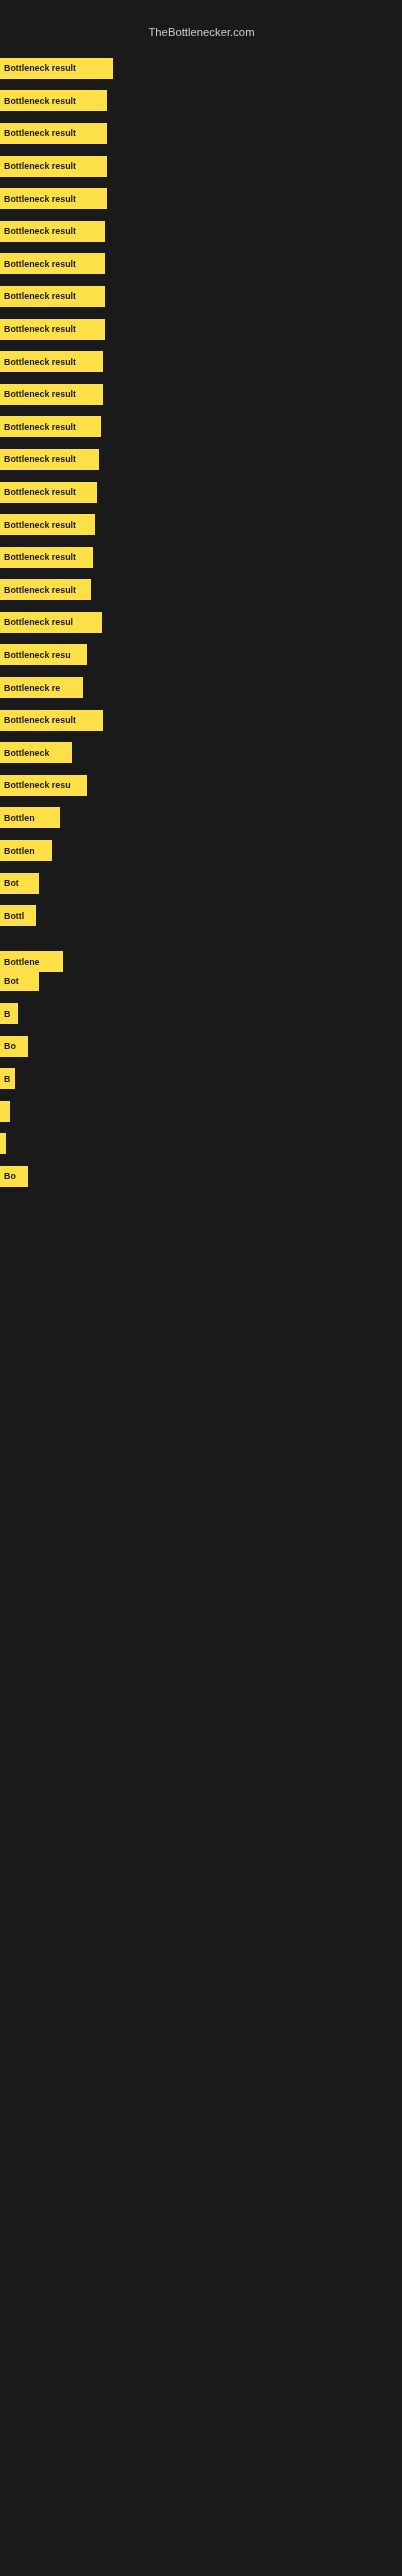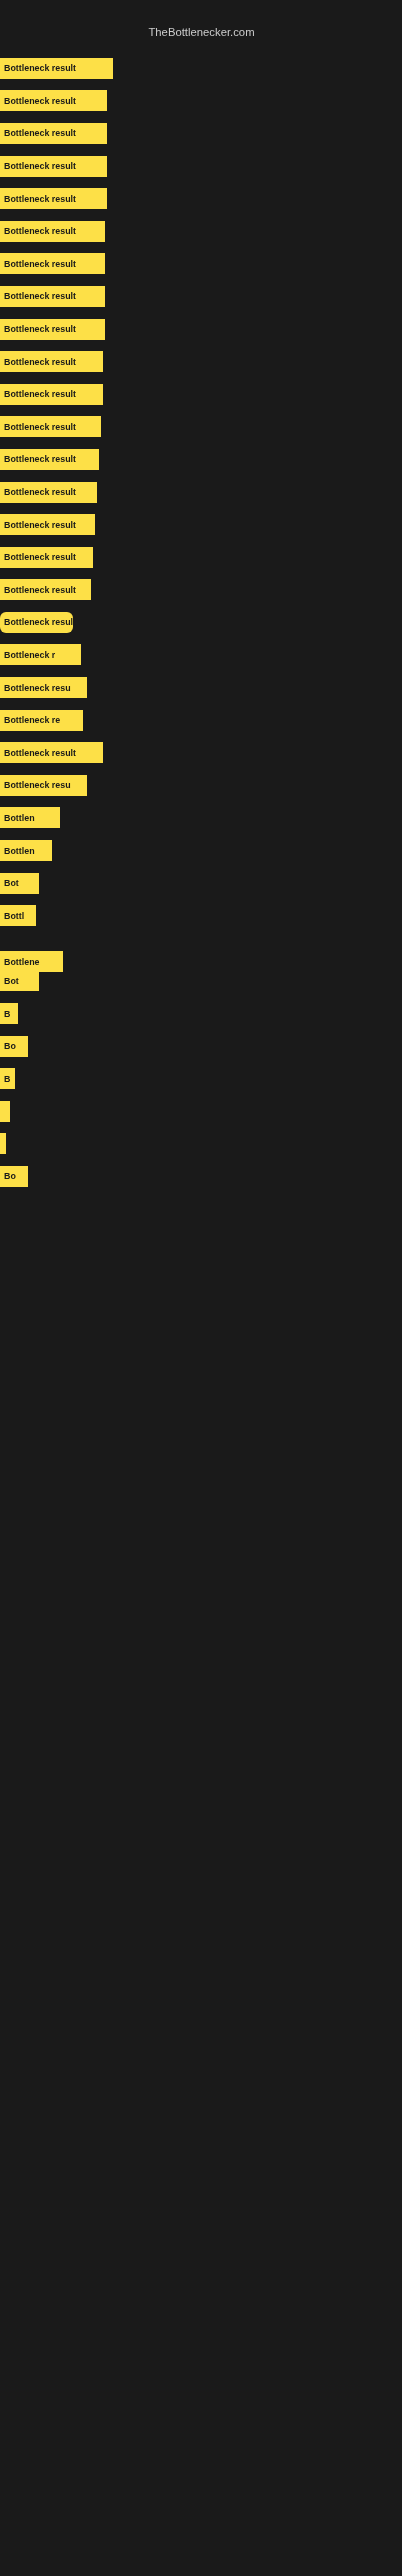--- a/index.html
+++ b/index.html
@@ -143,45 +143,45 @@
       <div class="bar" style="width: 93px;">
         <span class="bar-label">Bottleneck result</span>
       </div>
     </div>
     <div class="bar-row">
       <div class="bar" style="width: 91px;">
         <span class="bar-label">Bottleneck result</span>
       </div>
     </div>
     <div class="bar-row">
-      <div class="bar" style="width: 73px; border-radius: 6px;">
+      <div class="bar" style="width: 102px;">
         <span class="bar-label">Bottleneck resul</span>
-      </div>
-    </div>
-    <div class="bar-row">
-      <div class="bar" style="width: 81px;">
-        <span class="bar-label">Bottleneck r</span>
       </div>
     </div>
     <div class="bar-row">
       <div class="bar" style="width: 87px;">
         <span class="bar-label">Bottleneck resu</span>
       </div>
     </div>
     <div class="bar-row">
       <div class="bar" style="width: 83px;">
         <span class="bar-label">Bottleneck re</span>
       </div>
     </div>
     <div class="bar-row">
       <div class="bar" style="width: 103px;">
         <span class="bar-label">Bottleneck result</span>
       </div>
     </div>
     <div class="bar-row">
+      <div class="bar" style="width: 72px;">
+        <span class="bar-label">Bottleneck</span>
+      </div>
+    </div>
+    <div class="bar-row">
       <div class="bar" style="width: 87px;">
         <span class="bar-label">Bottleneck resu</span>
       </div>
     </div>
     <div class="bar-row">
       <div class="bar" style="width: 60px;">
         <span class="bar-label">Bottlen</span>
       </div>
     </div>
     <div class="bar-row">

